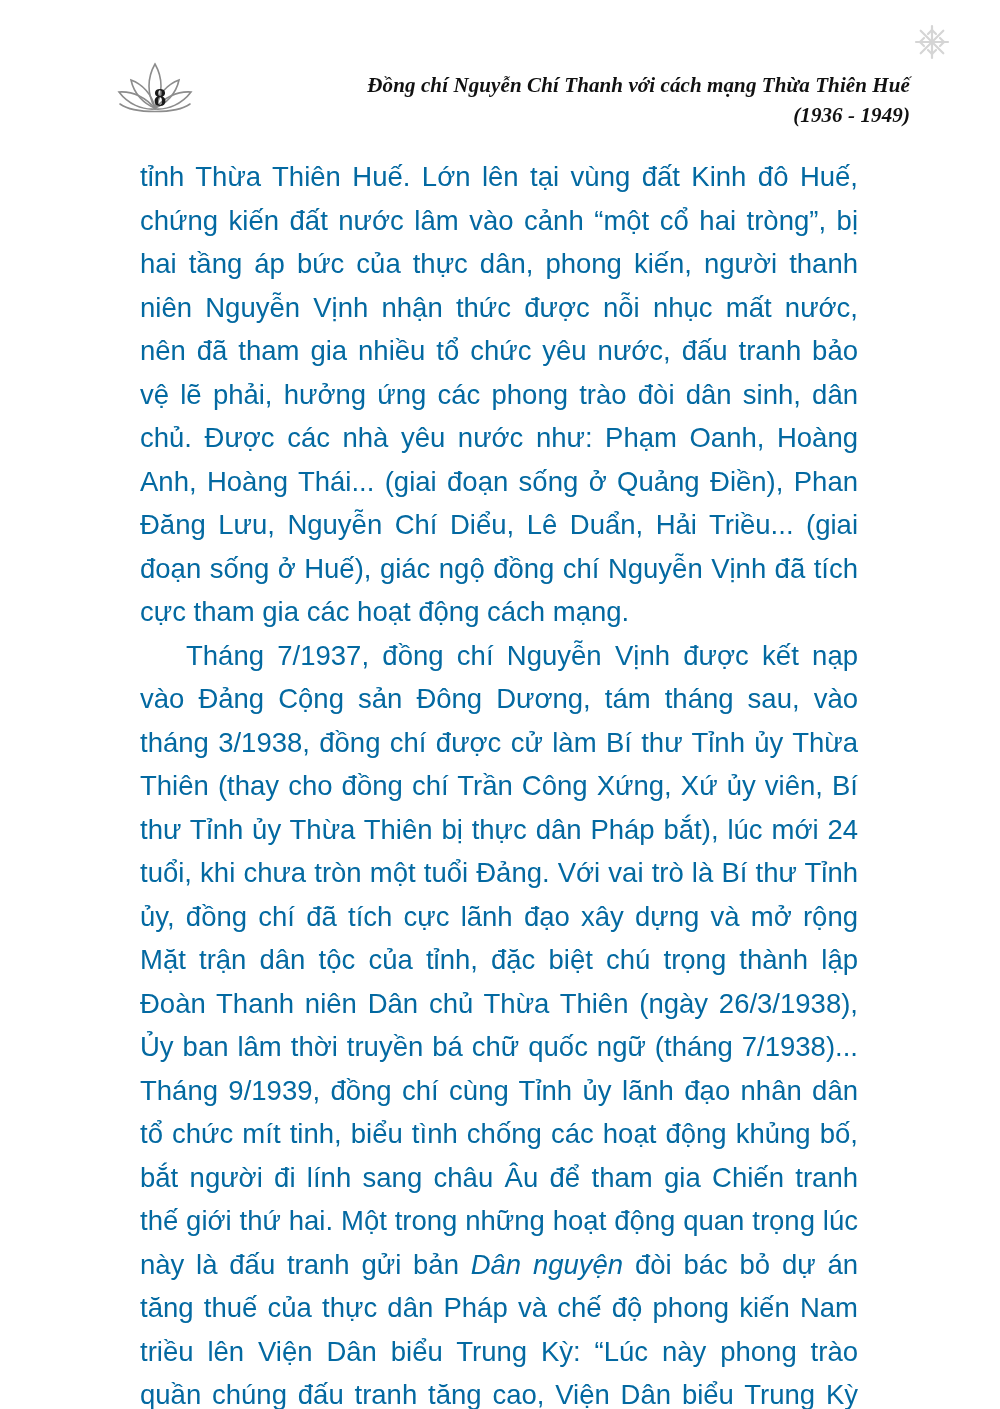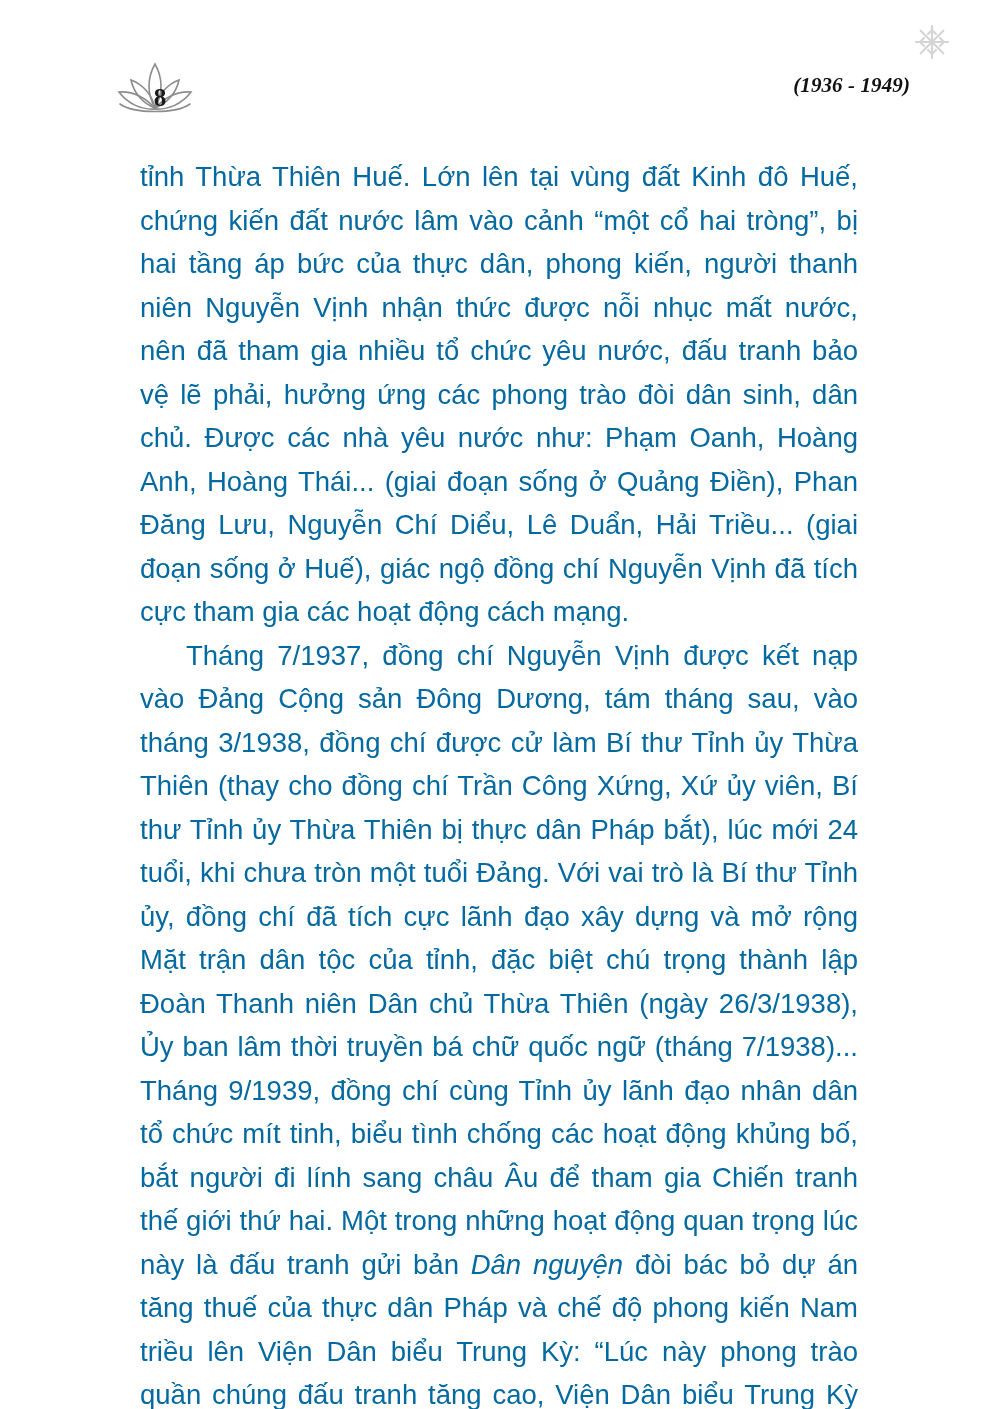--- a/index.html
+++ b/index.html
@@ -130,20 +130,21 @@
           <path d="M55 51 C42 52 28 46 19 34 C33 33 47 40 55 51 Z"></path>
           <path d="M55 51 C68 52 82 46 91 34 C77 33 63 40 55 51 Z"></path>
           <path d="M20 46 C34 56 76 56 90 46"></path>
         </g>
       </svg>
     </div>
 
     <div class="page-number">8</div>
 
     <div class="header-title">
+      <span>Đồng chí Nguyễn Chí Thanh với cách mạng Thừa Thiên Huế</span>
       <span class="line2">(1936 - 1949)</span>
     </div>
   </div>
 
   <div class="body-text" id="body-text">
       <p class="no-indent"><span>tỉnh Thừa Thiên Huế. Lớn lên tại vùng đất Kinh đô Huế, chứng kiến đất nước lâm vào cảnh “một cổ hai tròng”, bị hai tầng áp bức của thực dân, phong kiến, người thanh niên Nguyễn Vịnh nhận thức được nỗi nhục mất nước, nên đã tham gia nhiều tổ chức yêu nước, đấu tranh bảo vệ lẽ phải, hưởng ứng các phong trào đòi dân sinh, dân chủ. Được các nhà yêu nước như: Phạm Oanh, Hoàng Anh, Hoàng Thái... (giai đoạn sống ở Quảng Điền), Phan Đăng Lưu, Nguyễn Chí Diểu, Lê Duẩn, Hải Triều... (giai đoạn sống ở Huế), giác ngộ đồng chí Nguyễn Vịnh đã tích cực tham gia các hoạt động cách mạng.</span></p>
       <p><span>Tháng 7/1937, đồng chí Nguyễn Vịnh được kết nạp vào Đảng Cộng sản Đông Dương, tám tháng sau, vào tháng 3/1938, đồng chí được cử làm Bí thư Tỉnh ủy Thừa Thiên (thay cho đồng chí Trần Công Xứng, Xứ ủy viên, Bí thư Tỉnh ủy Thừa Thiên bị thực dân Pháp bắt), lúc mới 24 tuổi, khi chưa tròn một tuổi Đảng. Với vai trò là Bí thư Tỉnh ủy, đồng chí đã tích cực lãnh đạo xây dựng và mở rộng Mặt trận dân tộc của tỉnh, đặc biệt chú trọng thành lập Đoàn Thanh niên Dân chủ Thừa Thiên (ngày 26/3/1938), Ủy ban lâm thời truyền bá chữ quốc ngữ (tháng 7/1938)... Tháng 9/1939, đồng chí cùng Tỉnh ủy lãnh đạo nhân dân tổ chức mít tinh, biểu tình chống các hoạt động khủng bố, bắt người đi lính sang châu Âu để tham gia Chiến tranh thế giới thứ hai. Một trong những hoạt động quan trọng lúc này là đấu tranh gửi bản </span><em>Dân nguyện</em><span> đòi bác bỏ dự án tăng thuế của thực dân Pháp và chế độ phong kiến Nam triều lên Viện Dân biểu Trung Kỳ: “Lúc này phong trào quần chúng đấu tranh tăng cao, Viện Dân biểu Trung Kỳ đã nhận 297 bản dân nguyện,</span></p>
     </div>
 
 </div>

